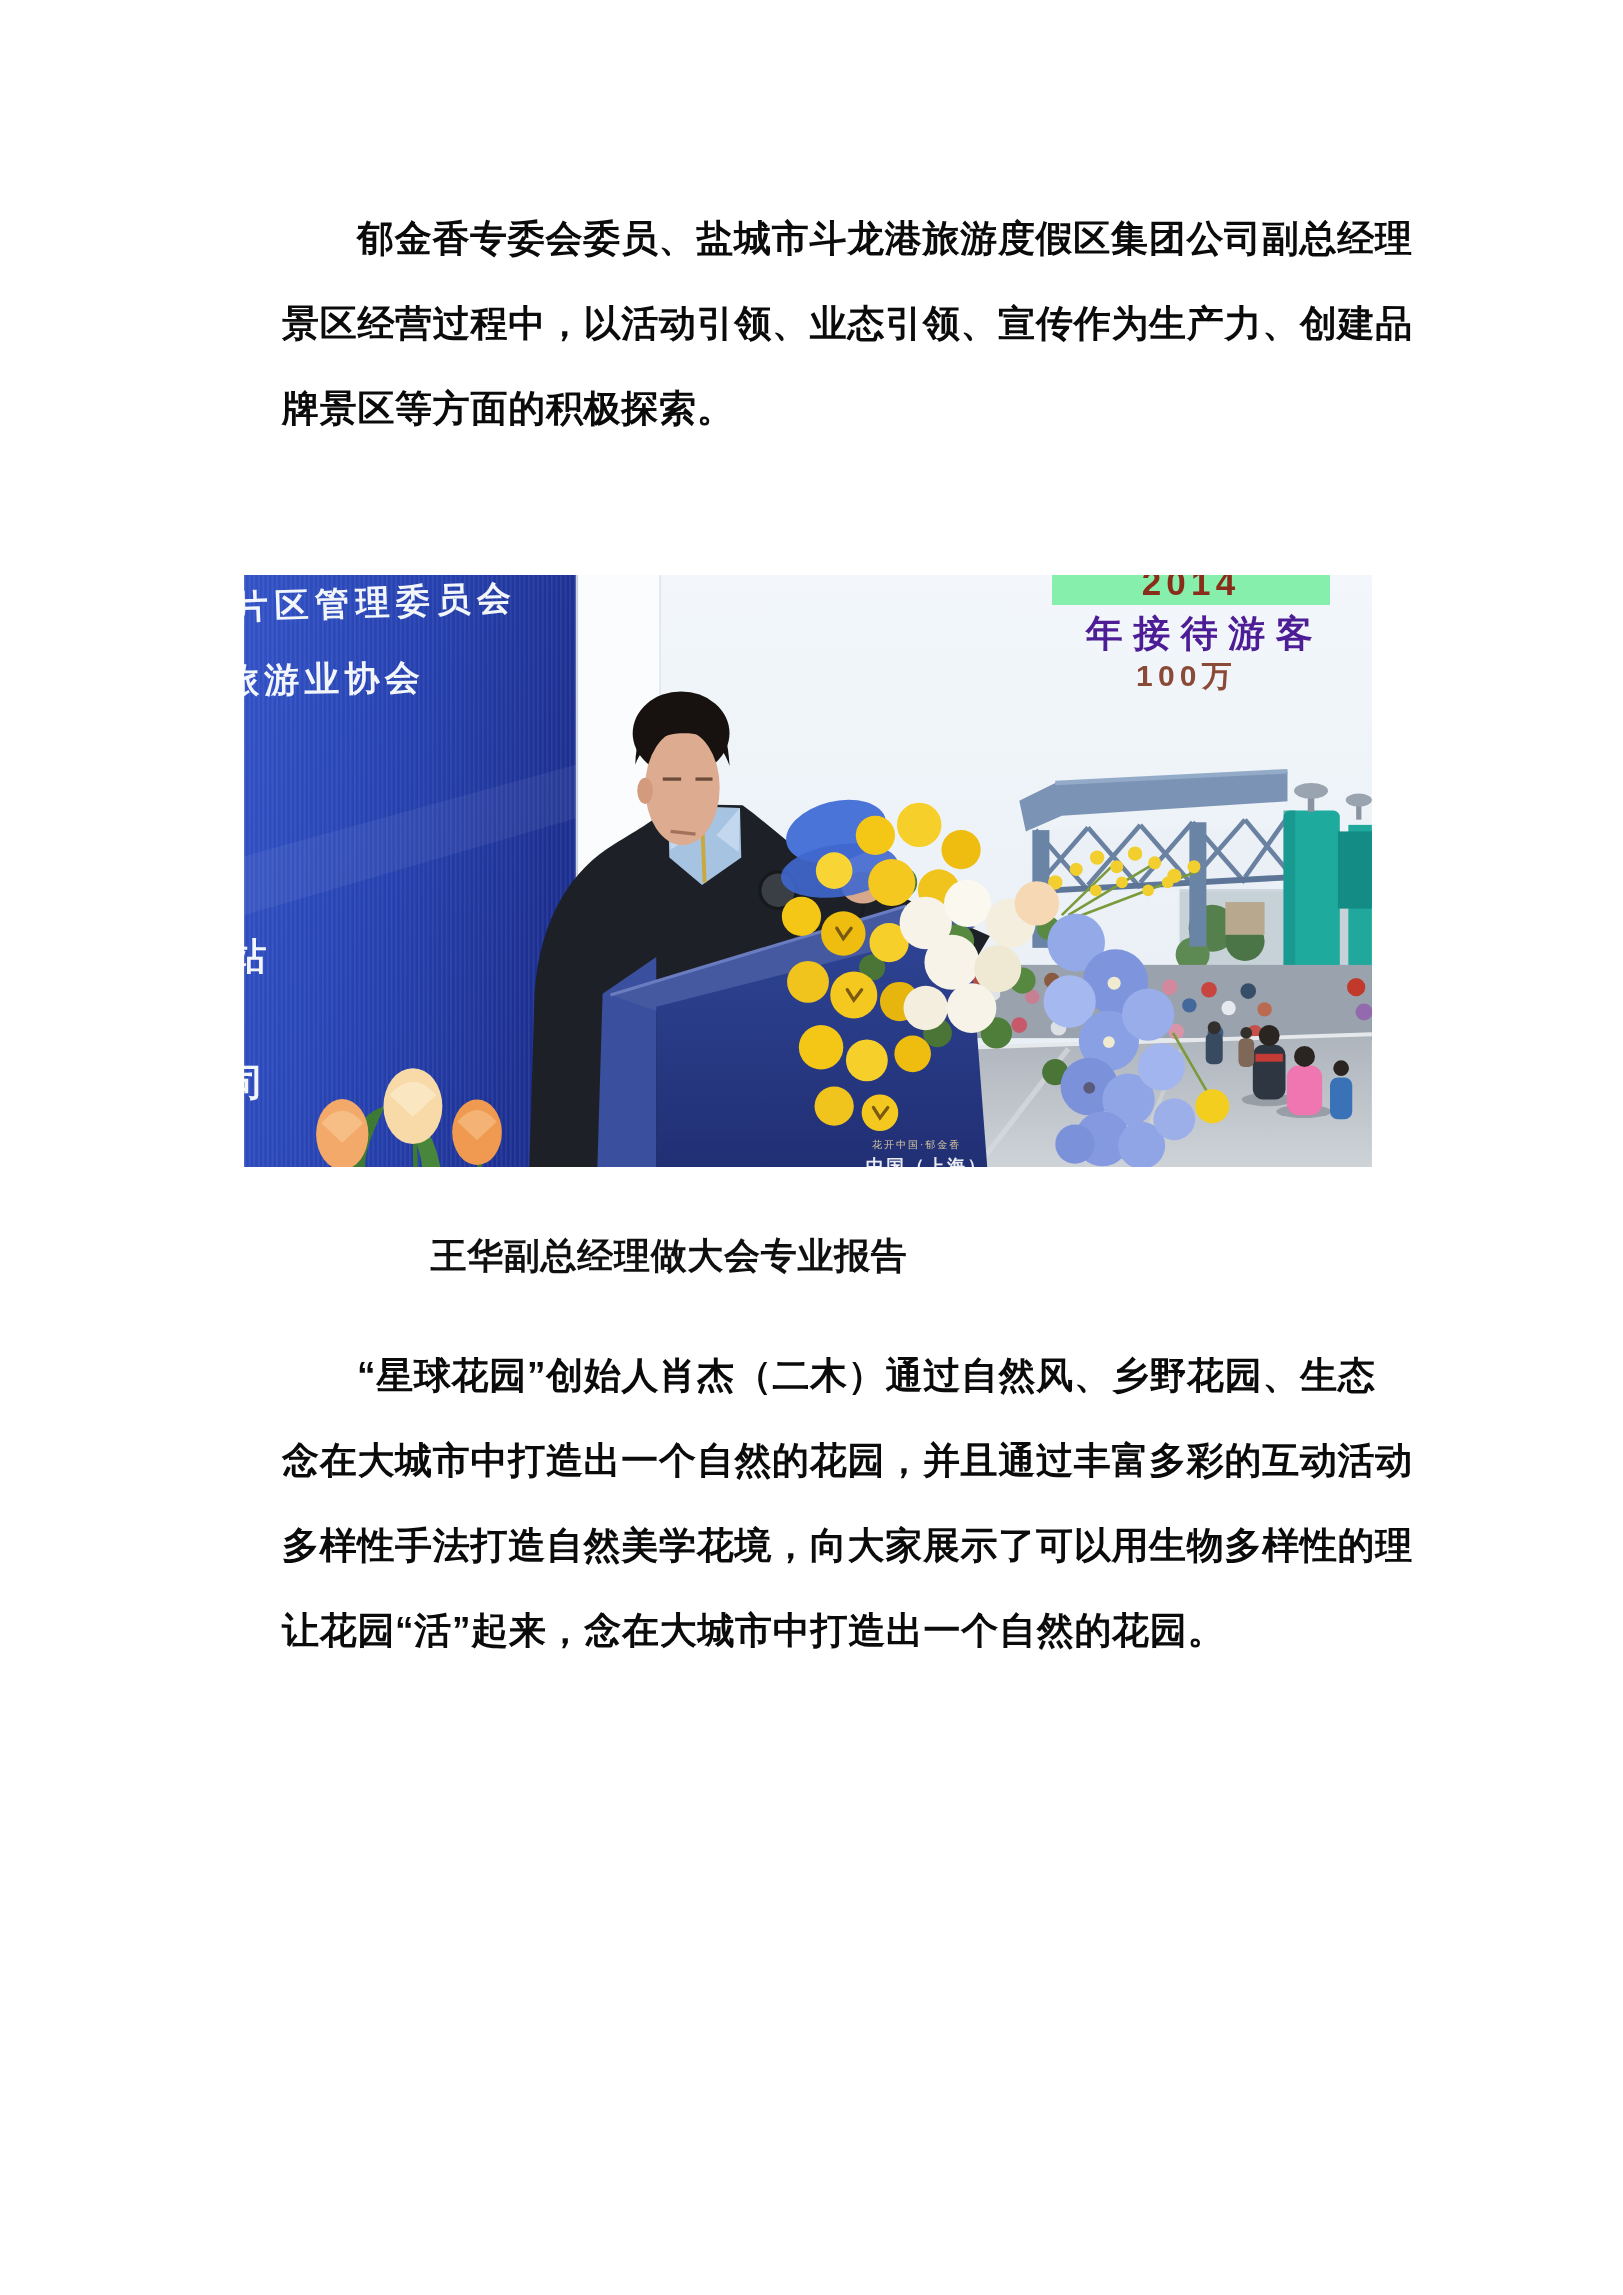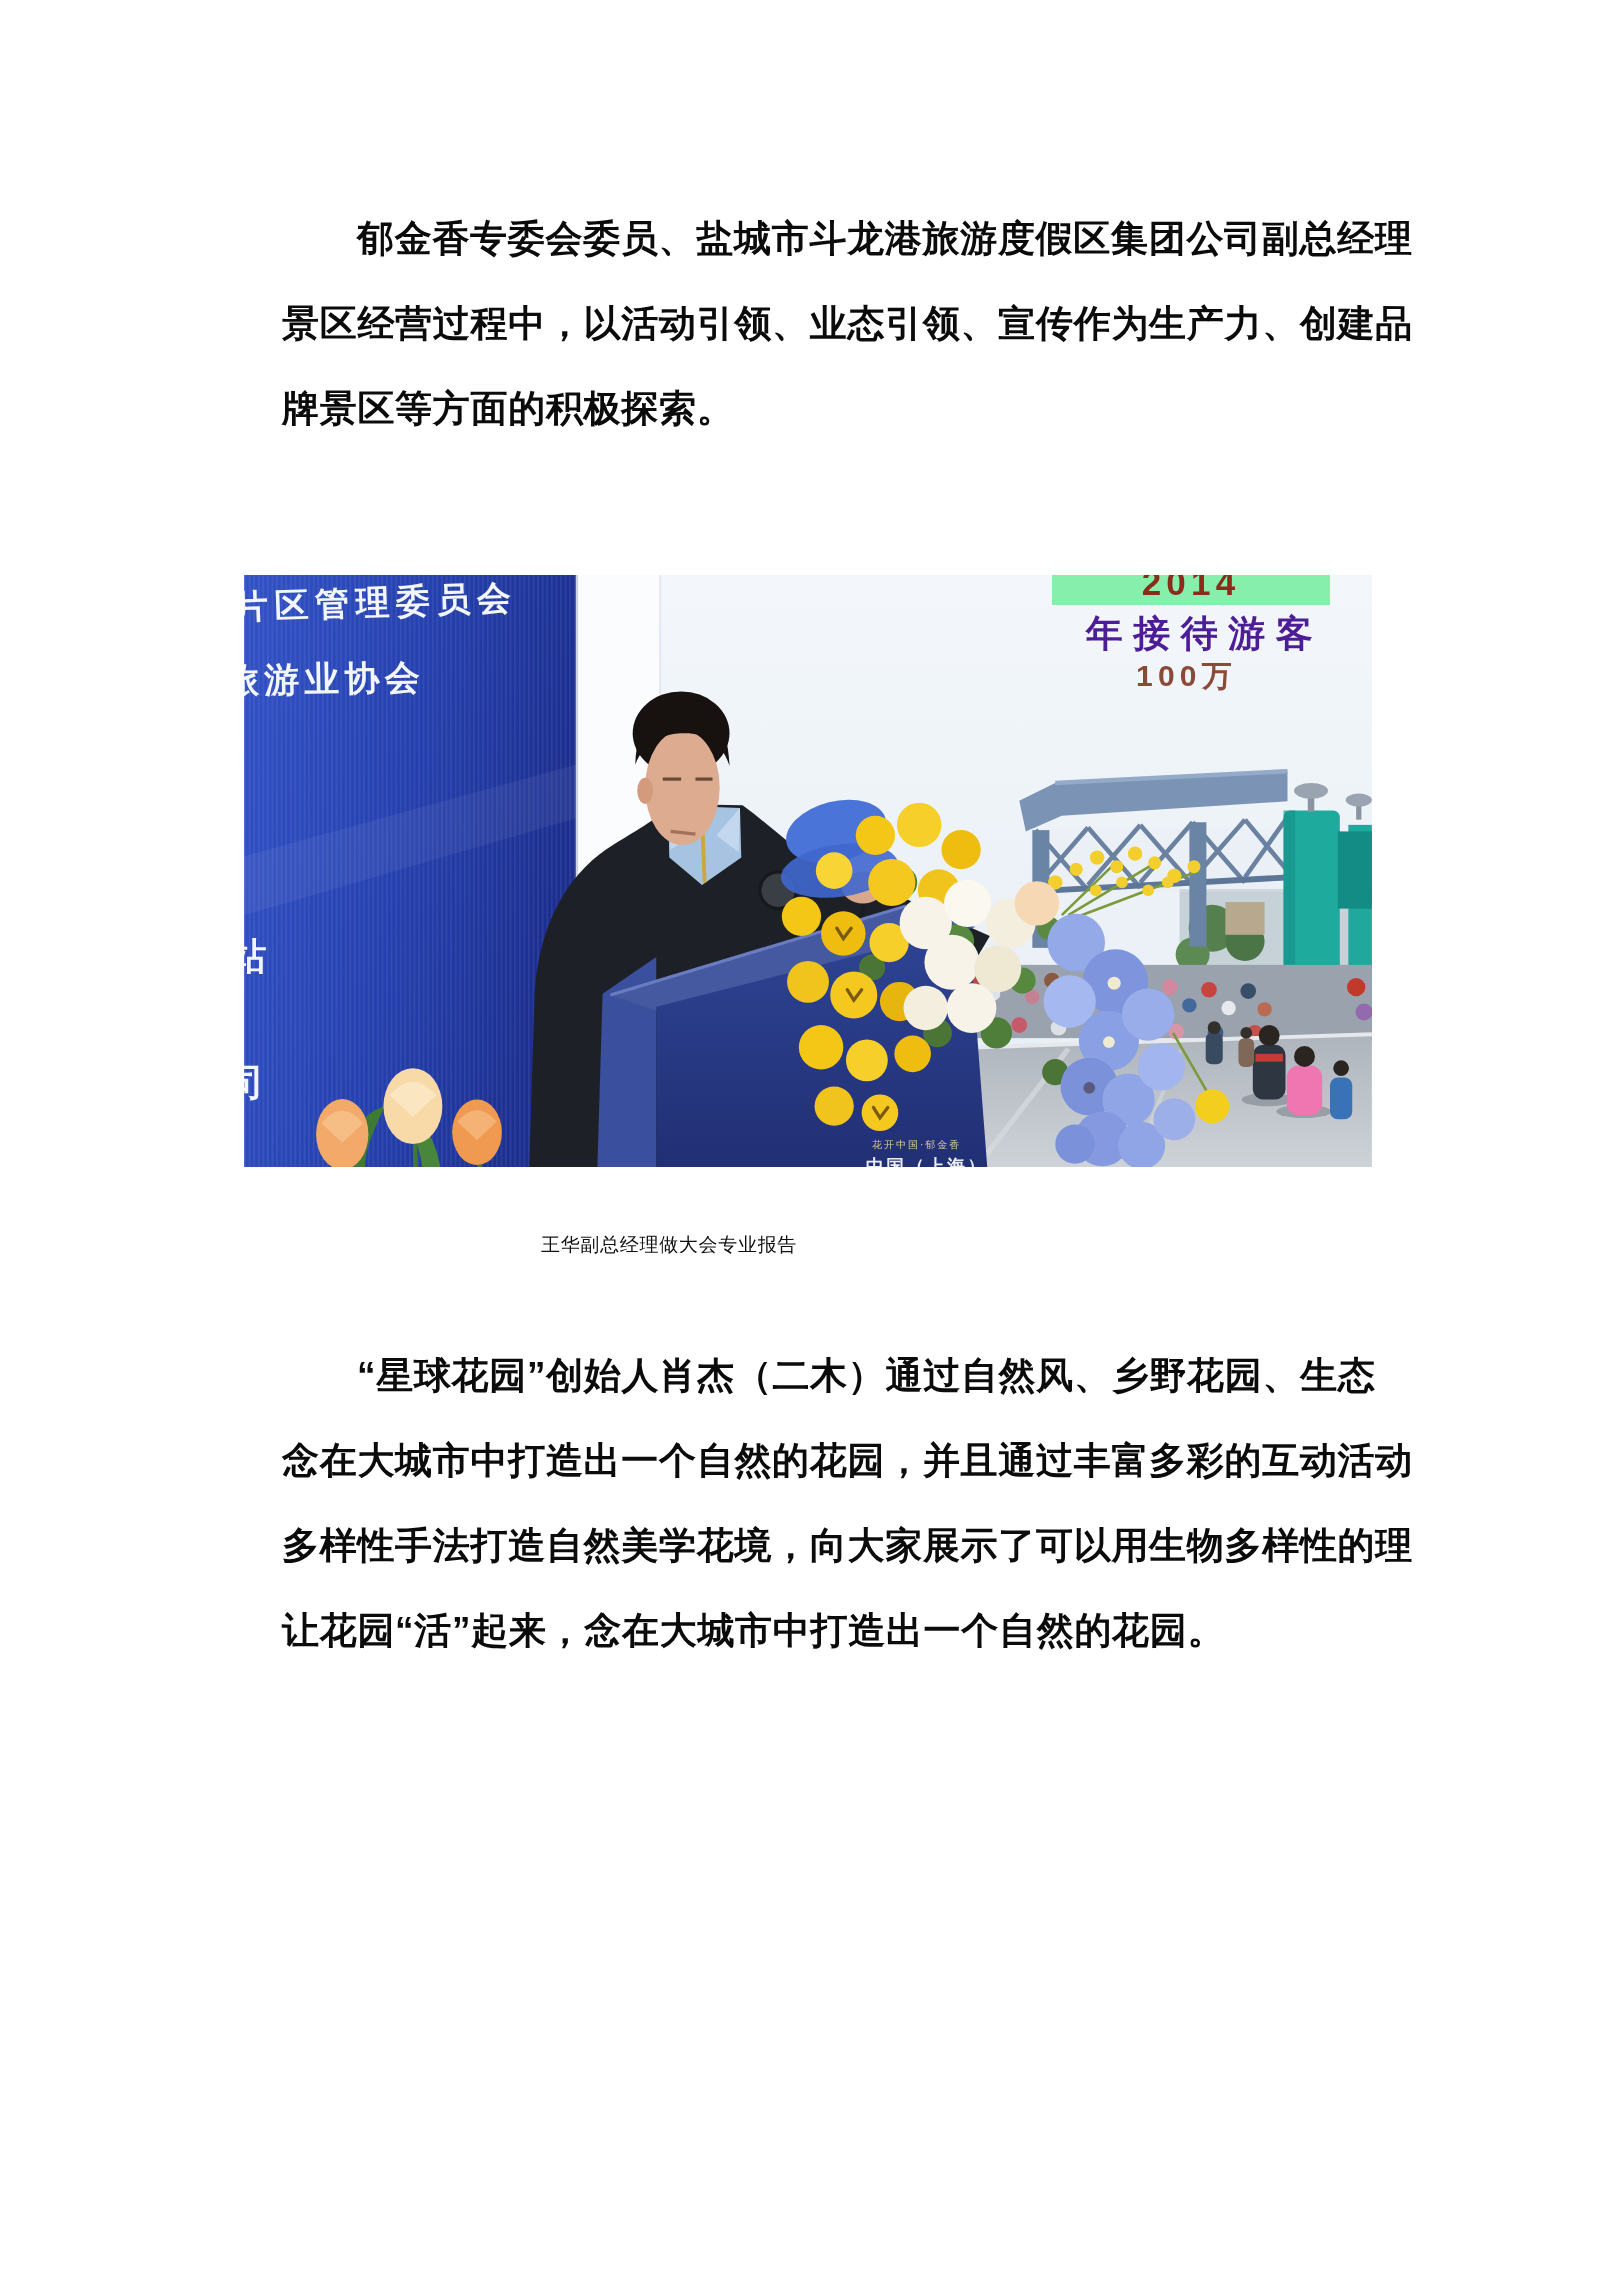--- a/index.html
+++ b/index.html
@@ -9,21 +9,21 @@
   }
   .page{position:absolute;inset:0;background:#ffffff;}
   .para{position:absolute;left:254px;width:1165px;margin-left:28px;}
   .t-line{
     height:85px;line-height:85px;font-size:37px;font-weight:600;
     color:#0b0b0b;white-space:nowrap;letter-spacing:0.7px;
   }
   .indent{padding-left:75px;}
   .caption{
     position:absolute;top:1232px;left:0;width:1338px;text-align:center;
-    font-size:19px;font-weight:400;color:#101010;letter-spacing:0.7px;
+    font-size:36px;font-weight:700;color:#101010;letter-spacing:0.7px;
   }
   .photo{
     position:absolute;left:244px;top:575px;width:1128px;height:592px;
     overflow:hidden;background:#e9eef4;
   }
   .photo svg{position:absolute;left:0;top:0;}
   .scr-txt{position:absolute;color:#f2f5fa;font-weight:600;white-space:nowrap;}
   .scr1{left:-10.5px;top:5.2px;font-size:34px;letter-spacing:6.5px;transform:rotate(-2deg);}
   .scr2{left:-19.6px;top:81px;font-size:35px;letter-spacing:5.2px;transform:rotate(-1deg);}
   .scrA{left:-14.4px;top:357px;font-size:37px;}

